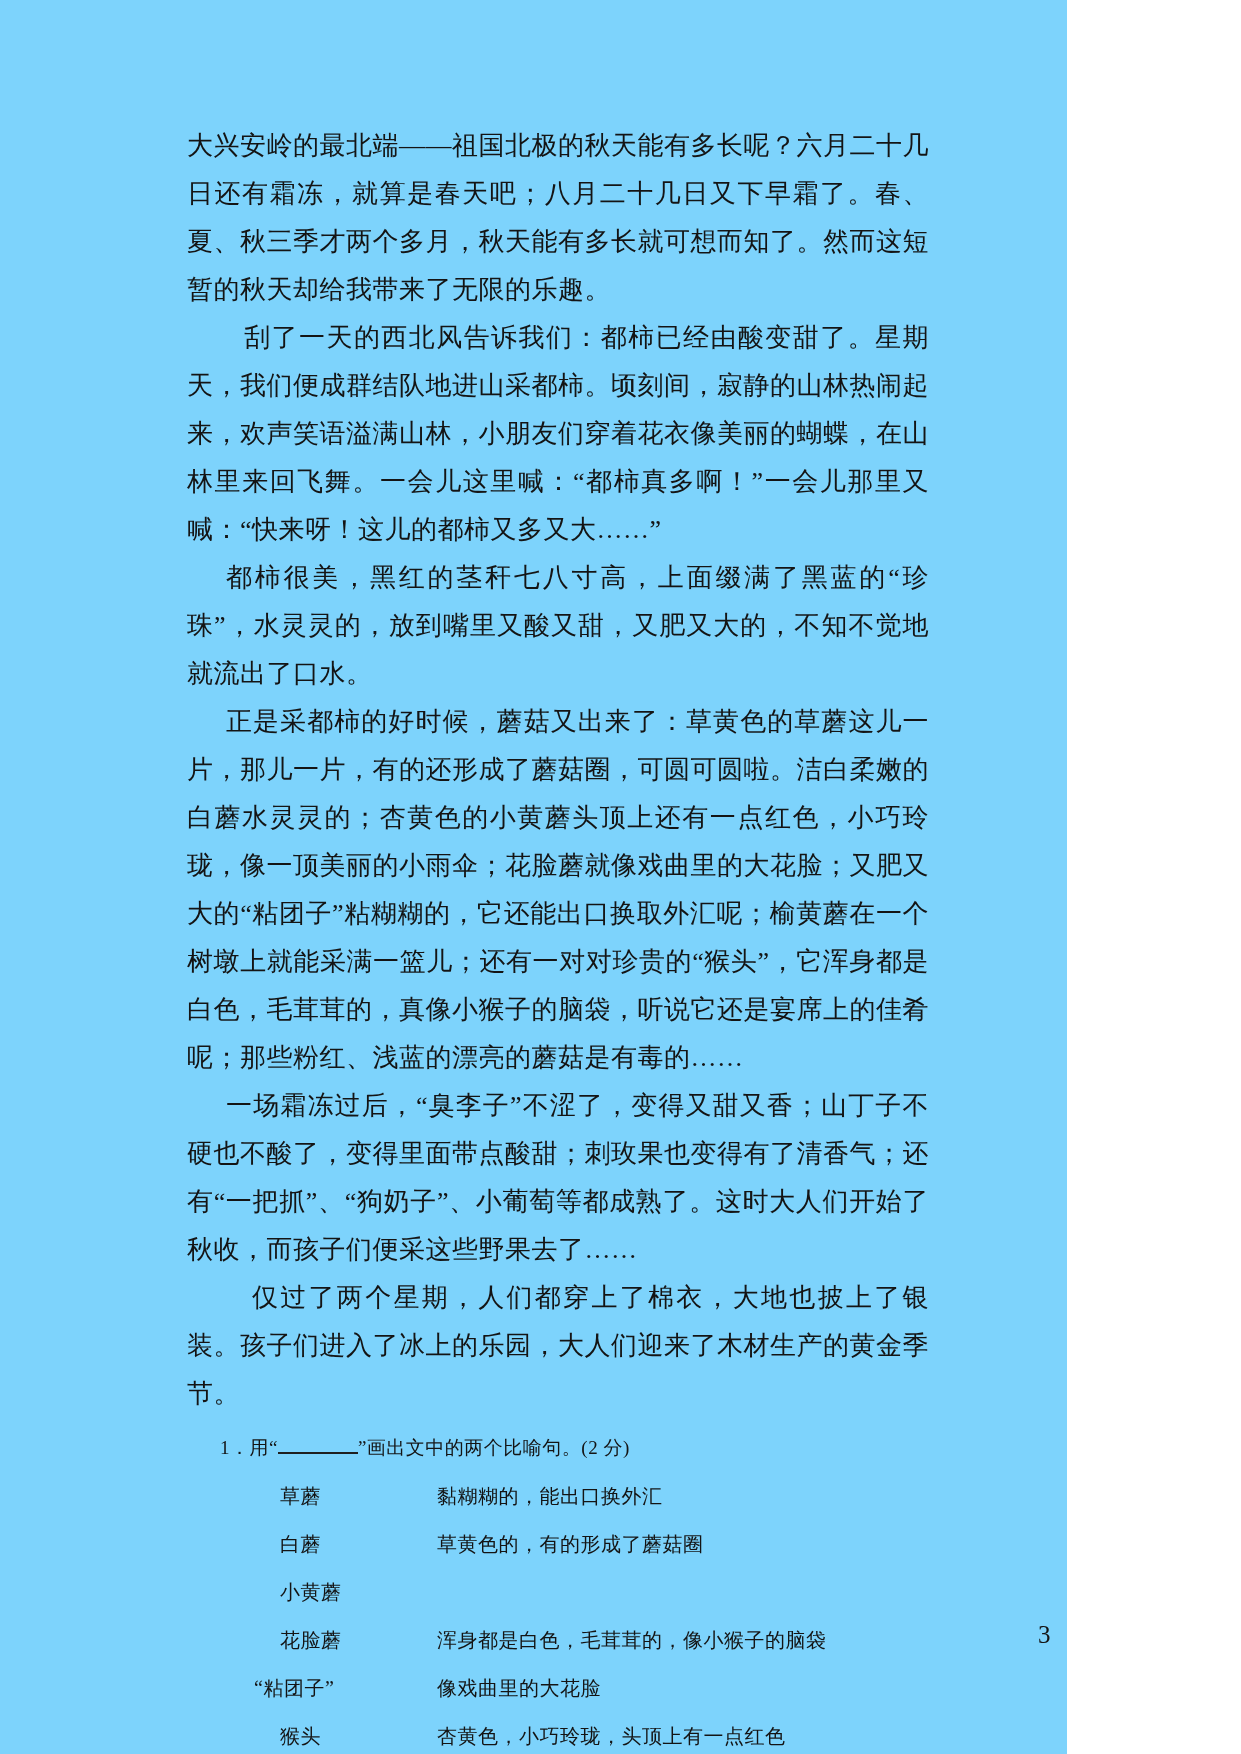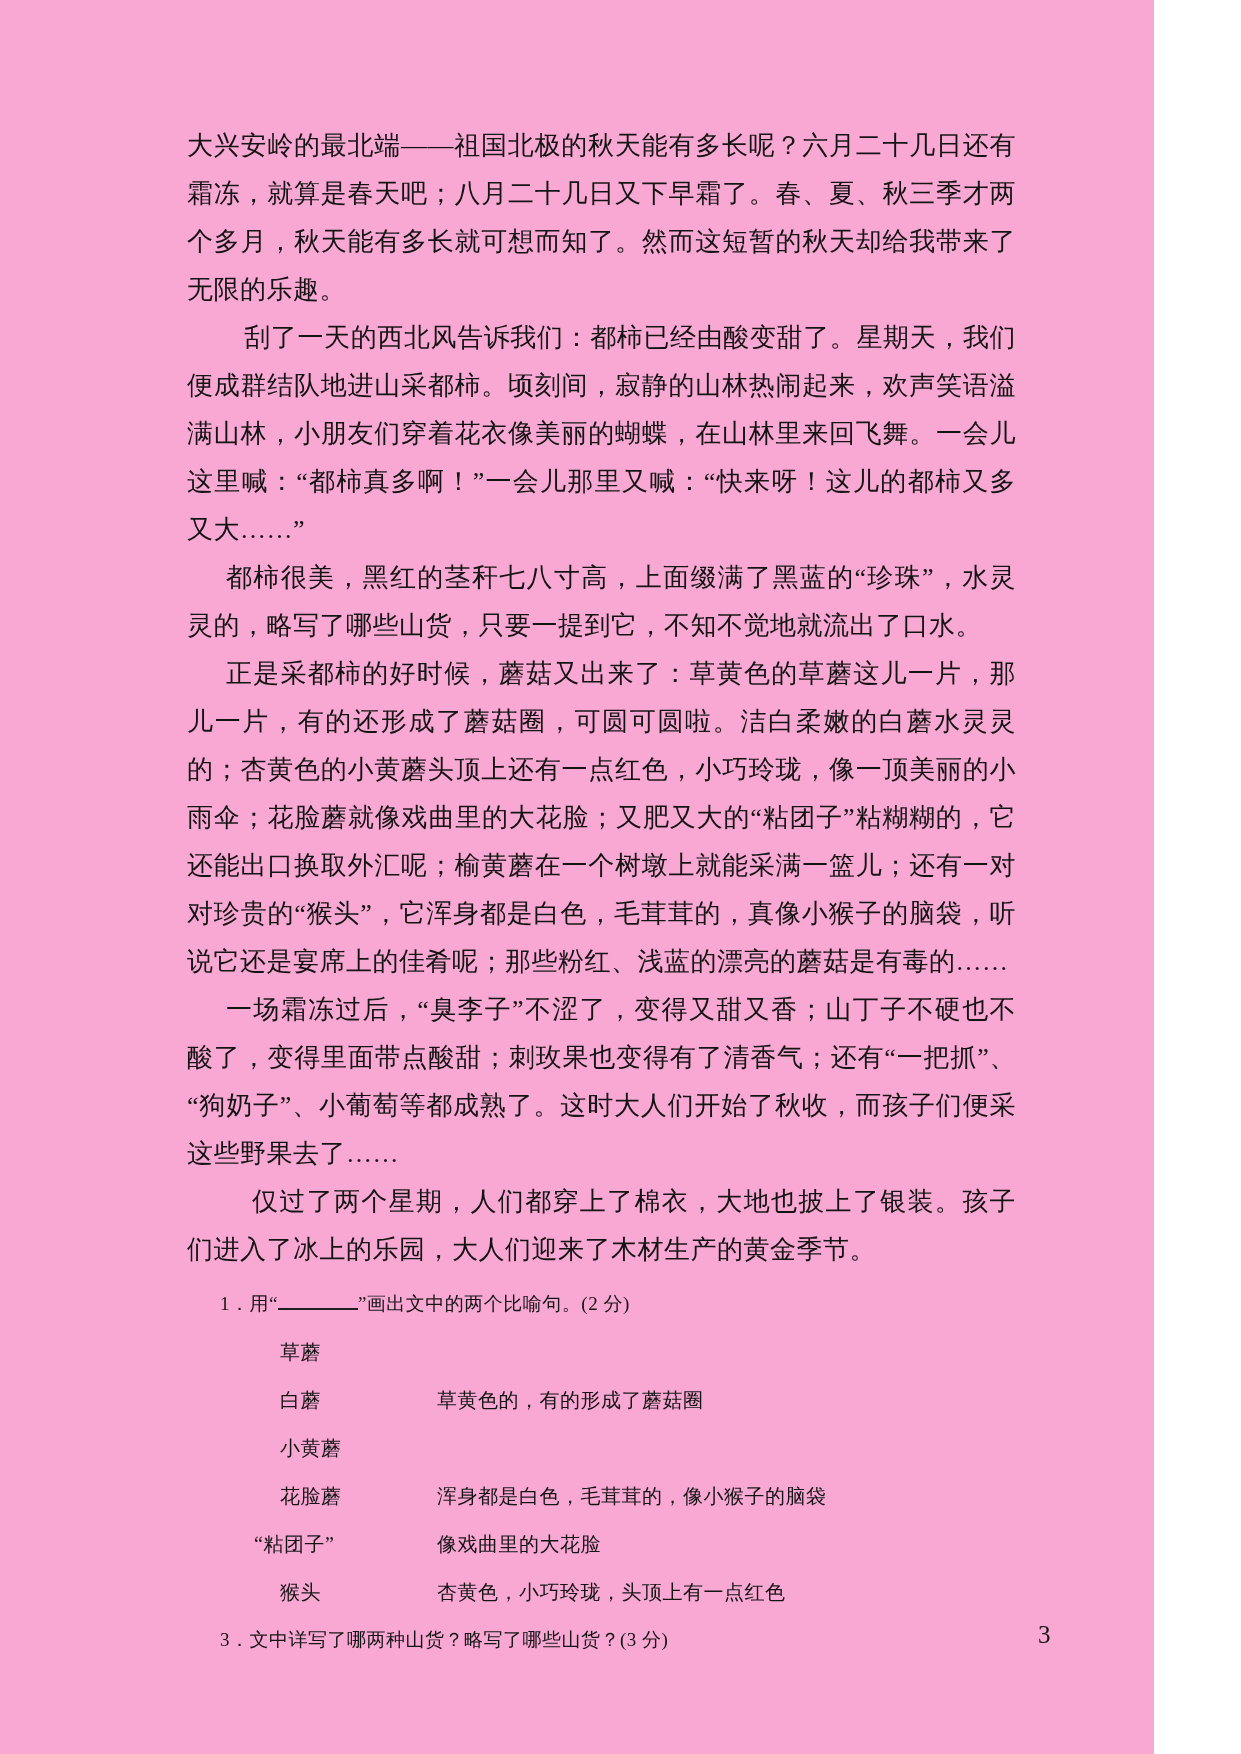--- a/index.html
+++ b/index.html
@@ -1,19 +1,19 @@
 <!DOCTYPE html>
 <html lang="zh"><head>
 <meta charset="utf-8">
 <style>
   html,body { margin:0; padding:0; background:#ffffff; }
   .page {
     position:relative;
-    width:1154px; height:1754px;
-    background:#f9a8d4;
+    width:1067px; height:1754px;
+    background:#7dd3fc;
     color:#141414;
     font-family:"Liberation Serif","DejaVu Serif",serif;
     box-sizing:border-box;
     padding:122px 138px 0 187px;
     overflow:hidden;
   }
   .passage p {
     margin:0;
     font-size:26px;
     line-height:48px;
@@ -60,34 +60,35 @@
   }
 </style>
 </head>
 <body>
 
 <div class="page">
 
   <div class="passage">
     <p>大兴安岭的最北端——祖国北极的秋天能有多长呢？六月二十几日还有霜冻，就算是春天吧；八月二十几日又下早霜了。春、夏、秋三季才两个多月，秋天能有多长就可想而知了。然而这短暂的秋天却给我带来了无限的乐趣。</p>
     <p class="indent-a">刮了一天的西北风告诉我们：都柿已经由酸变甜了。星期天，我们便成群结队地进山采都柿。顷刻间，寂静的山林热闹起来，欢声笑语溢满山林，小朋友们穿着花衣像美丽的蝴蝶，在山林里来回飞舞。一会儿这里喊：“都柿真多啊！”一会儿那里又喊：“快来呀！这儿的都柿又多又大……”</p>
-    <p class="indent-b">都柿很美，黑红的茎秆七八寸高，上面缀满了黑蓝的“珍珠”，水灵灵的，略写了哪些山货，只要一提到它，不知不觉地就流出了口水。</p>
+    <p class="indent-b">都柿很美，黑红的茎秆七八寸高，上面缀满了黑蓝的“珍珠”，水灵灵的，放到嘴里又酸又甜，又肥又大的，不知不觉地就流出了口水。</p>
     <p class="indent-b">正是采都柿的好时候，蘑菇又出来了：草黄色的草蘑这儿一片，那儿一片，有的还形成了蘑菇圈，可圆可圆啦。洁白柔嫩的白蘑水灵灵的；杏黄色的小黄蘑头顶上还有一点红色，小巧玲珑，像一顶美丽的小雨伞；花脸蘑就像戏曲里的大花脸；又肥又大的“粘团子”粘糊糊的，它还能出口换取外汇呢；榆黄蘑在一个树墩上就能采满一篮儿；还有一对对珍贵的“猴头”，它浑身都是白色，毛茸茸的，真像小猴子的脑袋，听说它还是宴席上的佳肴呢；那些粉红、浅蓝的漂亮的蘑菇是有毒的……</p>
     <p class="indent-b">一场霜冻过后，“臭李子”不涩了，变得又甜又香；山丁子不硬也不酸了，变得里面带点酸甜；刺玫果也变得有了清香气；还有“一把抓”、“狗奶子”、小葡萄等都成熟了。这时大人们开始了秋收，而孩子们便采这些野果去了……</p>
     <p class="indent-c">仅过了两个星期，人们都穿上了棉衣，大地也披上了银装。孩子们进入了冰上的乐园，大人们迎来了木材生产的黄金季节。</p>
   </div>
 
   <div class="question q1">
     <span>1．用“</span><span class="blank"></span><span>”画出文中的两个比喻句。(2 分)</span>
   </div>
 
 
   <div class="match">
     <div class="match-row">
       <div class="match-label">草蘑</div>
+      <div class="match-desc">黏糊糊的，能出口换外汇</div>
     </div>
     <div class="match-row">
       <div class="match-label">白蘑</div>
       <div class="match-desc">草黄色的，有的形成了蘑菇圈</div>
     </div>
     <div class="match-row">
       <div class="match-label">小黄蘑</div>
     </div>
     <div class="match-row">
       <div class="match-label">花脸蘑</div>

